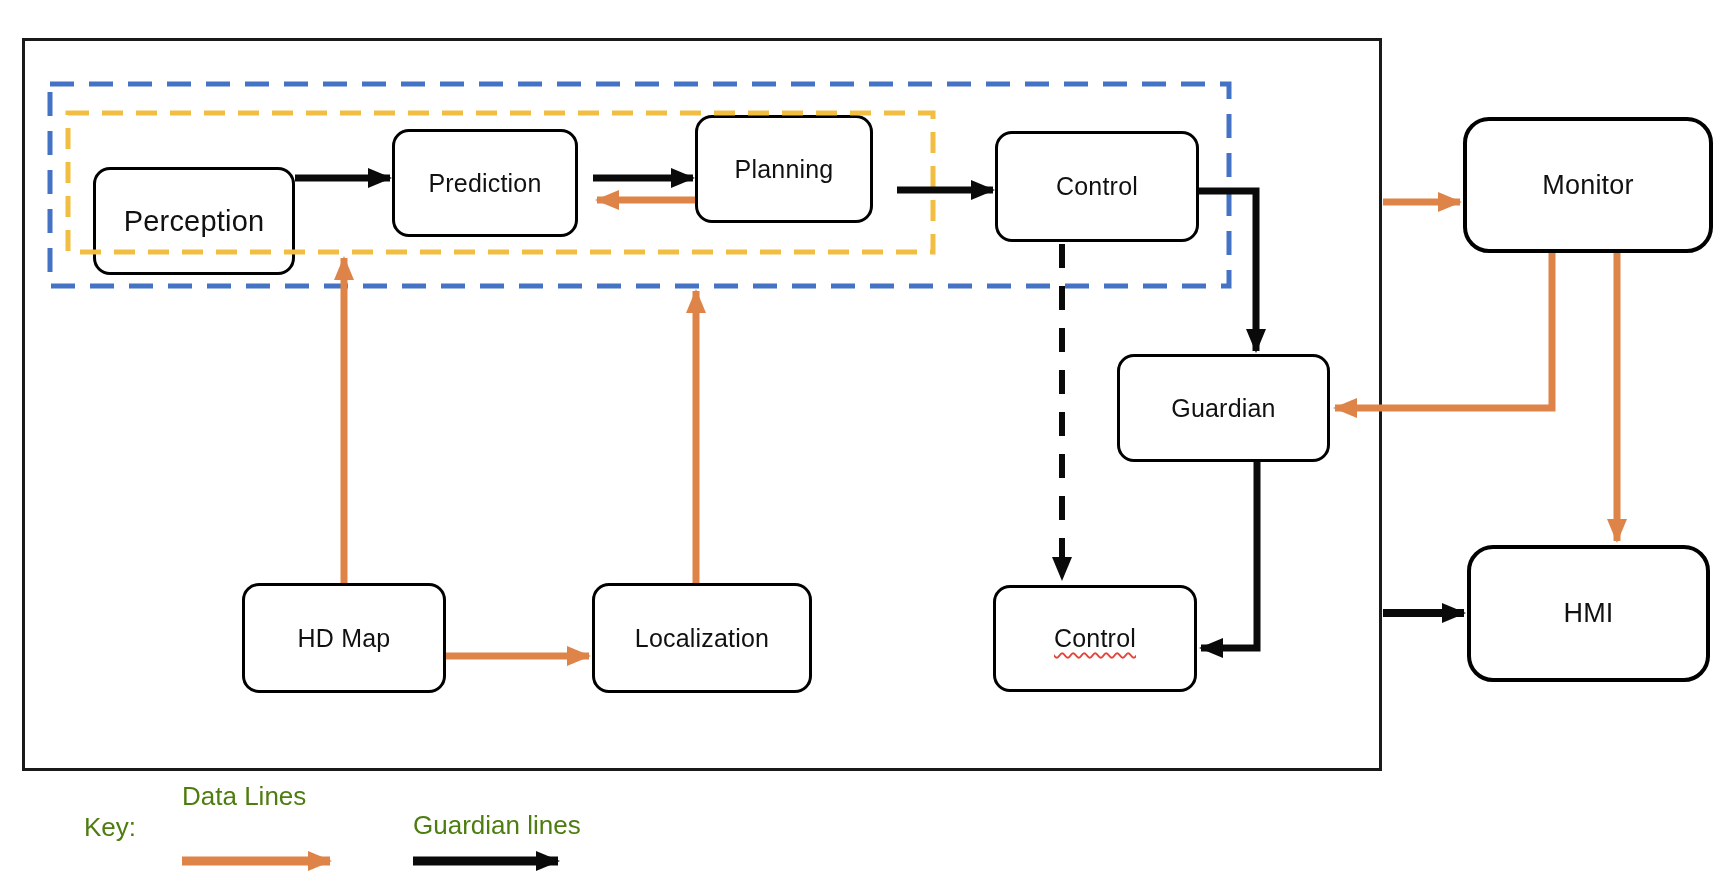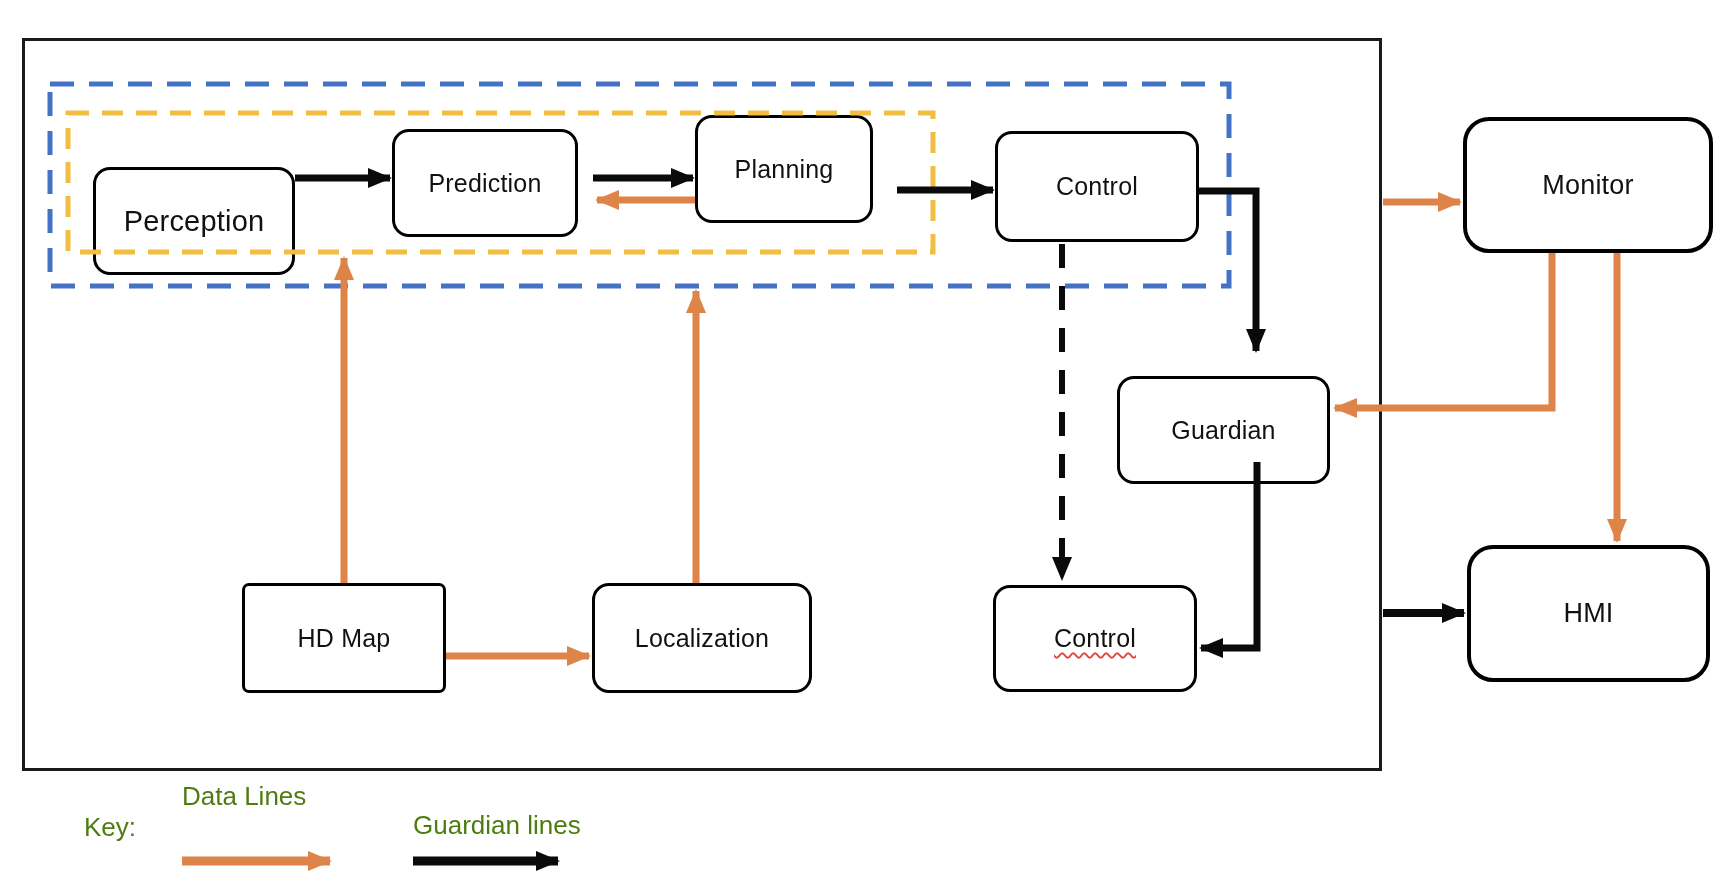--- a/index.html
+++ b/index.html
@@ -34,23 +34,23 @@
     box-sizing:border-box;
     font-size:25px;
     letter-spacing:0.2px;
     z-index:2;
   }
   .node.big{border-width:4px;border-radius:26px;font-size:27px;}
   .node-perception{left:93px;top:129px;width:202px;height:108px;font-size:29px;margin-top:38px;}
   .node-prediction{left:392px;top:129px;width:186px;height:108px;}
   .node-planning{left:695px;top:115px;width:178px;height:108px;}
   .node-control{left:995px;top:131px;width:204px;height:111px;justify-content:center;}
-  .node-guardian{left:1117px;top:354px;width:213px;height:108px;margin-top:22px;}
+  .node-guardian{left:1117px;top:354px;width:213px;height:108px;}
   .node-canbus{left:993px;top:585px;width:204px;height:107px;}
-  .node-hdmap{left:242px;top:583px;width:204px;height:110px;border-radius:7px;}
+  .node-hdmap{left:242px;top:583px;width:204px;height:110px;}
   .node-localization{left:592px;top:583px;width:220px;height:110px;}
   .node-monitor{left:1463px;top:117px;width:250px;height:136px;}
   .node-hmi{left:1467px;top:545px;width:243px;height:137px;}
   .squiggle{
     text-decoration-line:underline;
     text-decoration-style:wavy;
     text-decoration-color:var(--spellcheck-underline);
     text-decoration-thickness:2px;
     text-underline-offset:5px;
   }

